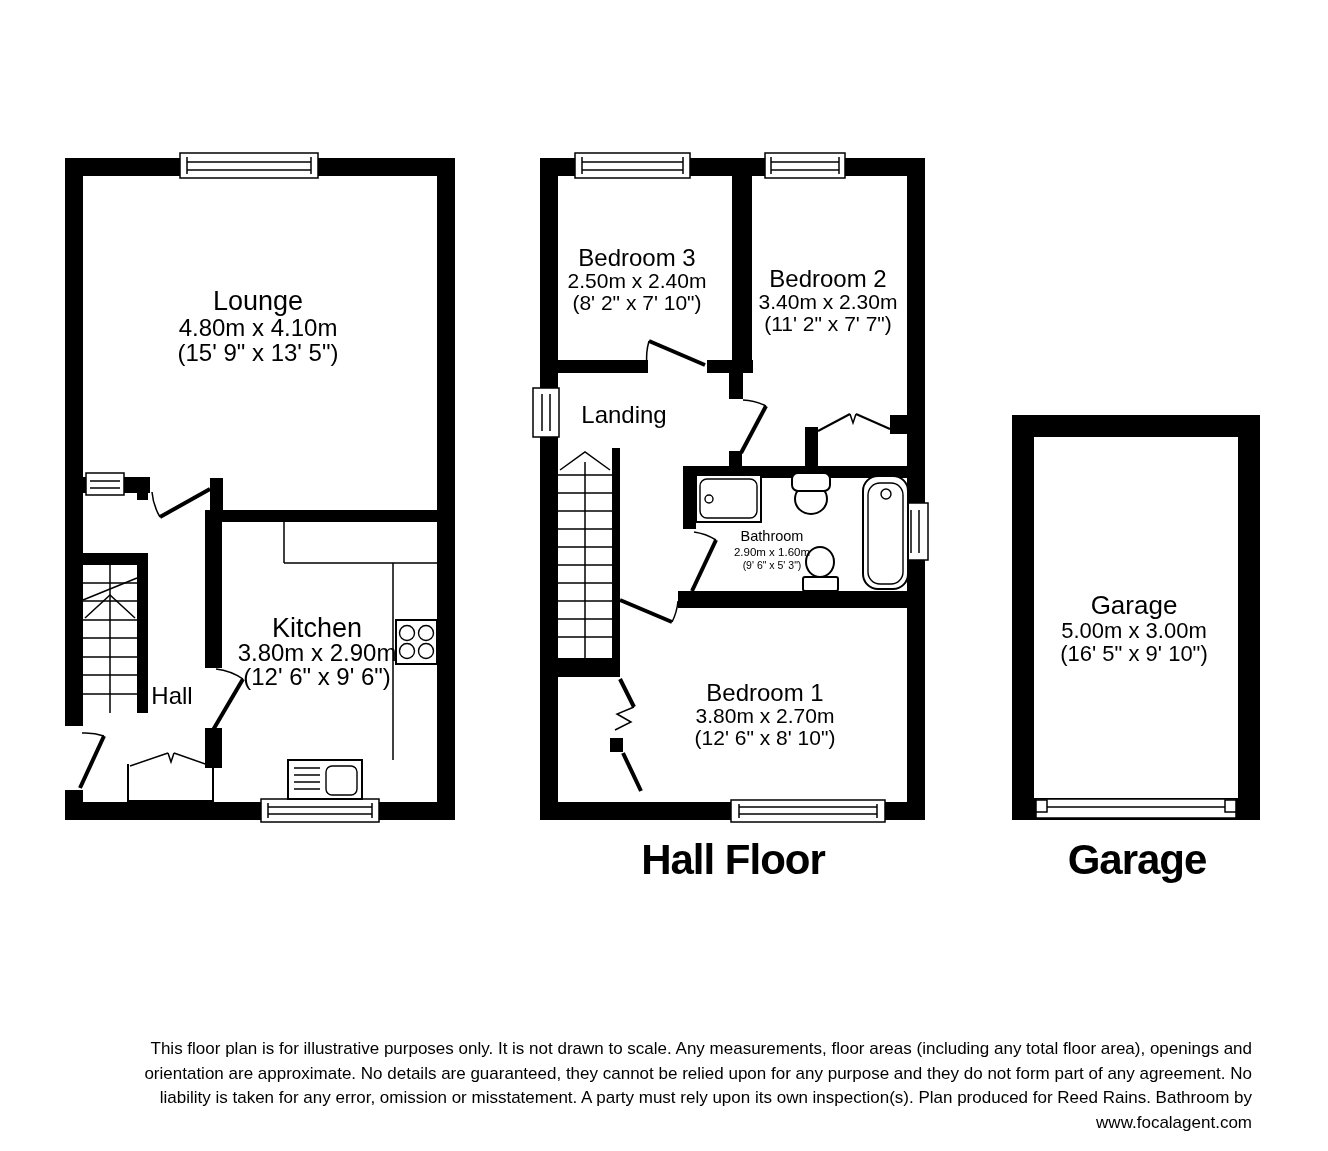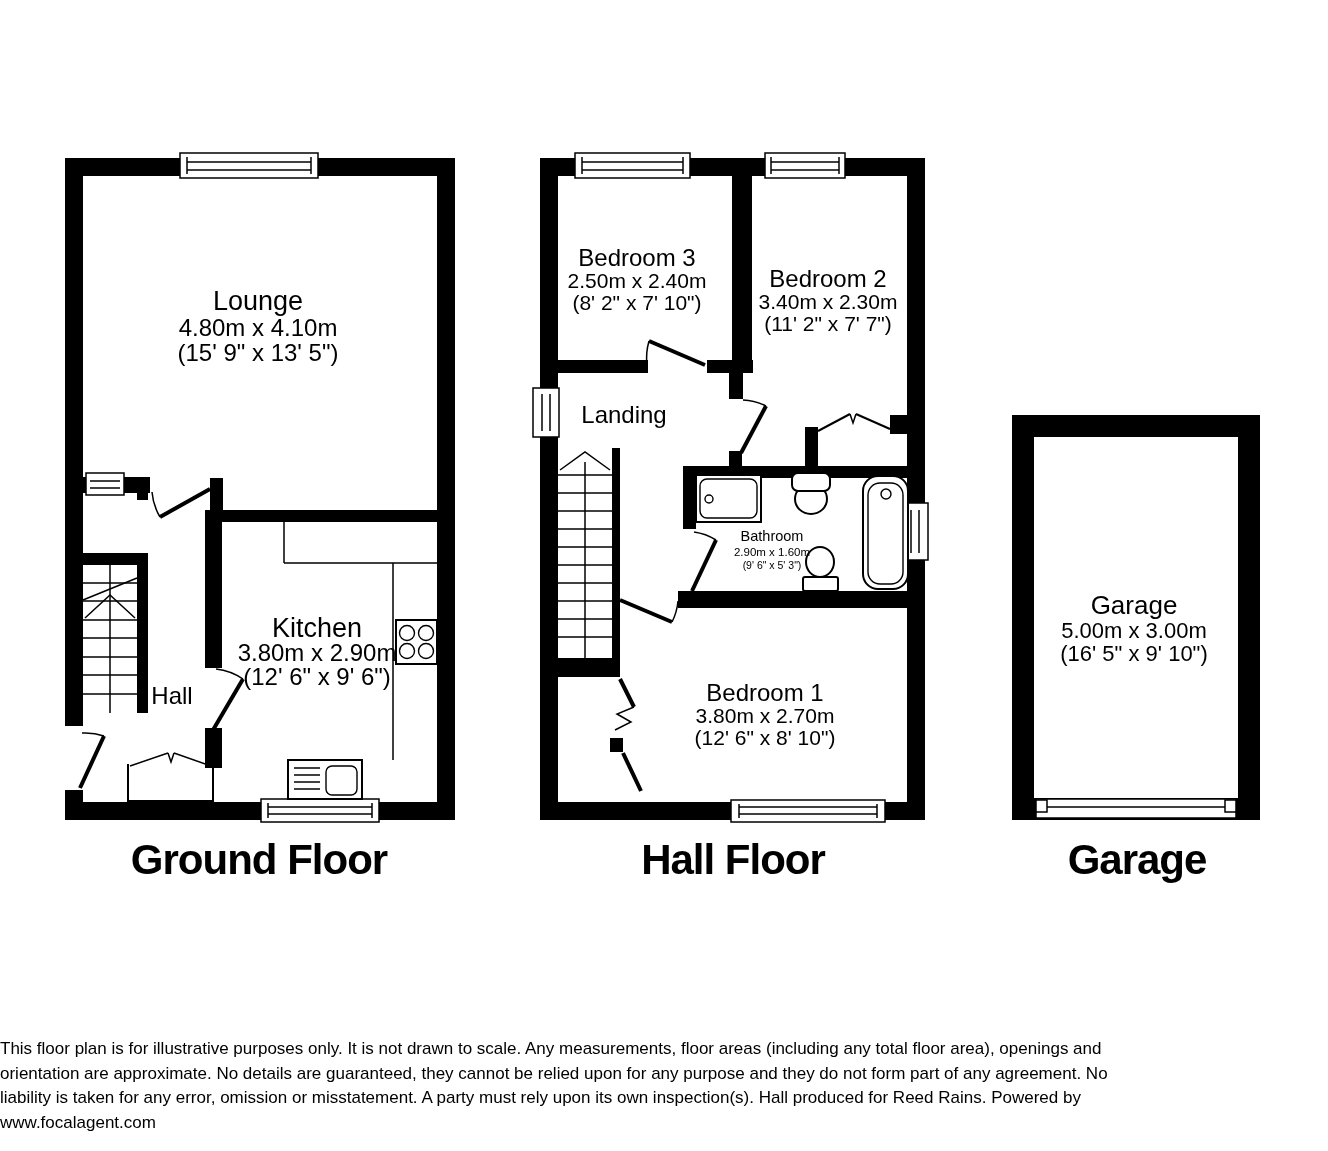--- a/index.html
+++ b/index.html
@@ -11,21 +11,21 @@
   .thin{stroke:#000;stroke-width:1.5;fill:none;}
   .thin2{stroke:#000;stroke-width:2;fill:none;}
   .leaf{stroke:#000;stroke-width:4;fill:none;}
   .arc{stroke:#000;stroke-width:1.5;fill:none;}
   .winrect{fill:#fff;stroke:#000;stroke-width:1.5;}
   .fixw{fill:#fff;stroke:#000;stroke-width:2;}
   .fixt{fill:none;stroke:#000;stroke-width:1.4;}
   .caption{position:absolute;top:836px;font-size:42px;font-weight:bold;letter-spacing:-1px;
            transform:translateX(-50%);white-space:nowrap;}
   .total{position:absolute;left:55px;top:989px;font-size:27px;white-space:nowrap;}
-  .disclaimer{position:absolute;top:1037px;left:0;width:1252px;text-align:left;
+  .disclaimer{position:absolute;top:1037px;left:0;width:1252px;text-align:right;
               font-size:17px;line-height:24.5px;}
   .disclaimer div{white-space:nowrap;}
 </style>
 </head>
 <body>
 
 <div id="canvas">
 
 <svg width="1328" height="930" viewBox="0 0 1328 930">
 
@@ -270,24 +270,23 @@
       <line class="thin" x1="1047" y1="807" x2="1225" y2="807"></line>
       <rect class="winrect" x="1036" y="800" width="11" height="12" stroke-width="1"></rect>
       <rect class="winrect" x="1225" y="800" width="11" height="12" stroke-width="1"></rect>
     </g>
     <text x="1134" y="614" font-size="26">Garage</text>
     <text x="1134" y="638" font-size="22">5.00m x 3.00m</text>
     <text x="1134" y="661" font-size="22">(16' 5" x 9' 10")</text>
   </g>
 </svg>
 
-<div class="caption" style="left:259px;">Ground Floor</div>
 <div class="caption" style="left:733px;">Hall Floor</div>
 <div class="caption" style="left:1137px;">Garage</div>
 
 <div class="disclaimer">
   <div>This floor plan is for illustrative purposes only. It is not drawn to scale. Any measurements, floor areas (including any total floor area), openings and</div>
   <div>orientation are approximate. No details are guaranteed, they cannot be relied upon for any purpose and they do not form part of any agreement. No</div>
-  <div>liability is taken for any error, omission or misstatement. A party must rely upon its own inspection(s). Hall produced for Reed Rains. Powered by</div>
+  <div>liability is taken for any error, omission or misstatement. A party must rely upon its own inspection(s). Plan produced for Reed Rains. Bathroom by</div>
   <div>www.focalagent.com</div>
 </div>
 
 </div>
 
 </body></html>

